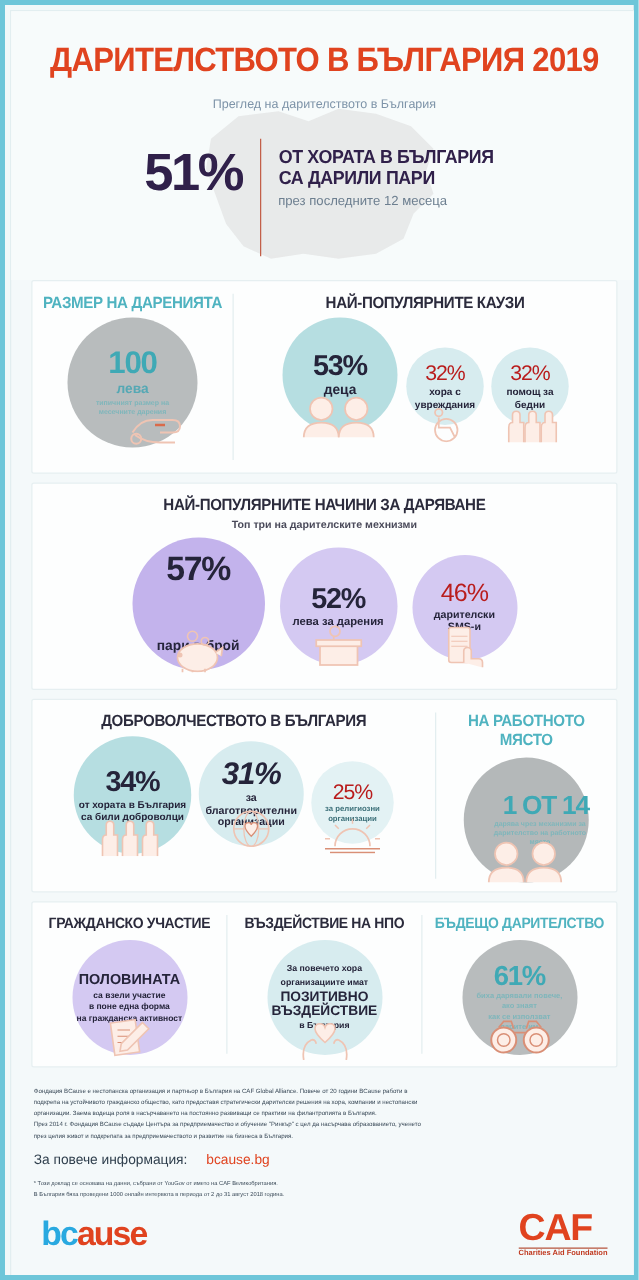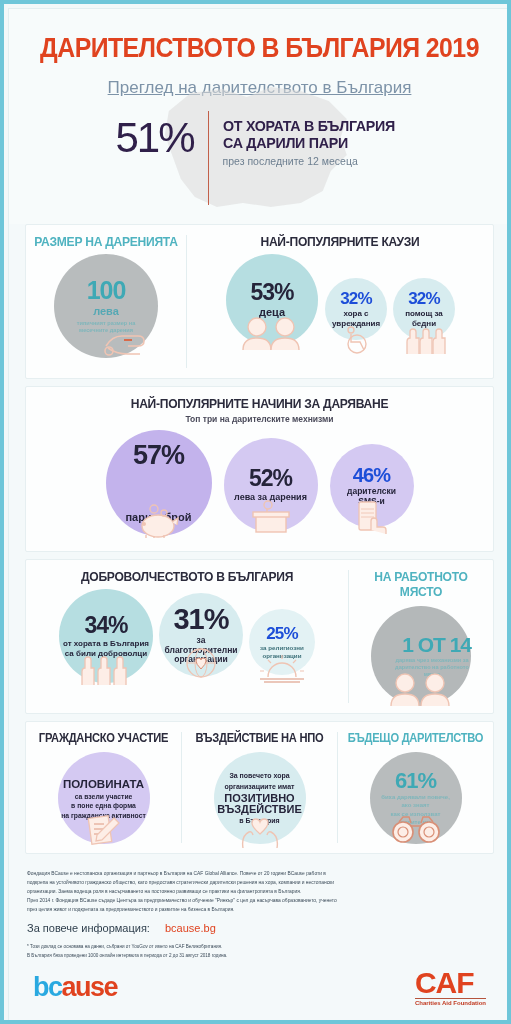--- a/index.html
+++ b/index.html
@@ -34,41 +34,40 @@
   .title {
     font-size: 27px;
     font-weight: bold;
     color: #e0431f;
     letter-spacing: -0.6px;
     font-family: "Liberation Sans Narrow", "Liberation Sans", sans-serif;
     transform: scaleX(0.92);
   }
   .subtitle {
     margin-top: 14px;
-    font-size: 17px;
+    font-size: 10px;
     color: #7d93a8;
-    text-decoration: underline;
   }
   .map {
     position: absolute;
     left: 50%; top: 62px;
     transform: translateX(-52%);
     width: 210px; height: 150px;
     opacity: 0.55;
   }
   .hero {
     position: absolute;
     left: 0; right: 0; top: 108px;
     display: flex;
     justify-content: center;
     align-items: flex-start;
   }
   .hero-num {
     font-size: 42px;
-    font-weight: normal;
+    font-weight: bold;
     color: #30204a;
     line-height: 1;
     letter-spacing: -2px;
     padding-right: 14px;
     font-family: "Liberation Sans Narrow", "Liberation Sans", sans-serif;
   }
   .hero-rule {
     width: 1px;
     background: #c25f49;
     align-self: stretch;
@@ -116,21 +115,21 @@
   }
   .c-teal { background: #b6dee1; }
   .c-teal-l { background: #d7ecef; }
   .c-teal-xl { background: #e3f2f4; }
   .c-purple { background: #c3b3ec; gap: 40px; }
   .c-purple-l { background: #d4c9f2; }
   .c-grey { background: #b8bcbd; }
   .c-grey2 { background: #b4b8b9; }
   .big { font-size: 23px; font-weight: bold; color: #25243a; letter-spacing: -1px;
          font-family: "Liberation Sans Narrow","Liberation Sans",sans-serif; line-height: 1; }
-  .mid { font-size: 17px; font-weight: bold; color: #1d4ed8; letter-spacing:-0.8px;
+  .mid { font-size: 17px; font-weight: normal; color: #b91c1c; letter-spacing:-0.8px;
          font-family: "Liberation Sans Narrow","Liberation Sans",sans-serif; line-height: 1; }
   .lbl { font-size: 11px; font-weight: bold; color: #25243a; margin-top: 2px; line-height: 1.1; }
   .lbl-s { font-size: 8px; font-weight: bold; color: #25243a; margin-top: 2px; line-height: 1.15; }
   .lbl-xs { font-size: 5.6px; font-weight: bold; line-height: 1.25; margin-top: 2px; }
   .teal-num { color: #3fa9b5; }
   .teal-lbl { color: #55a8b4; }
   .faded { color: #7fb6bb; }
 
   
   .footer { padding: 8px 18px 0 18px; }
@@ -299,21 +298,21 @@
             </div>
             <svg width="60" height="32" viewBox="0 0 60 32" style="position:absolute;left:17px;top:64px;">
               <path d="M6,32 l0,-13 q0,-4 3,-4 l0,-8 q0,-3 3,-3 q3,0 3,3 l0,8 l3,0 l0,17" fill="#fdeee7" stroke="#efc4b3" stroke-width="1.3"></path>
               <path d="M22,32 l0,-13 q0,-4 3,-4 l0,-8 q0,-3 3,-3 q3,0 3,3 l0,8 l3,0 l0,17" fill="#fdeee7" stroke="#efc4b3" stroke-width="1.3"></path>
               <path d="M38,32 l0,-13 q0,-4 3,-4 l0,-8 q0,-3 3,-3 q3,0 3,3 l0,8 l3,0 l0,17" fill="#fdeee7" stroke="#efc4b3" stroke-width="1.3"></path>
             </svg>
           </div>
 
           <div class="bub" style="margin:0 3px 6px 3px;">
             <div class="disc c-teal-l" style="width:84px;height:84px;">
-              <div class="big" style="font-size:29px;">31%</div>
+              <div class="big" style="font-size:25px;font-style:italic;">31%</div>
               <div class="lbl-s" style="font-size:8.5px;width:78px;">за благотворителни организации</div>
             </div>
             <svg width="36" height="34" viewBox="0 0 36 34" style="position:absolute;left:24px;top:52px;">
               <circle cx="18" cy="18" r="14" fill="none" stroke="#efc4b3" stroke-width="1.3"></circle>
               <ellipse cx="18" cy="18" rx="6" ry="14" fill="none" stroke="#efc4b3" stroke-width="1"></ellipse>
               <path d="M4,18 l28,0" stroke="#efc4b3" stroke-width="1"></path>
               <path d="M18,24 q-5,-5 -5,-8 q0,-3 3,-3 q2,0 2,2 q0,-2 2,-2 q3,0 3,3 q0,3 -5,8Z" fill="#fdeee7" stroke="#d98f76" stroke-width="1"></path>
             </svg>
           </div>
 

